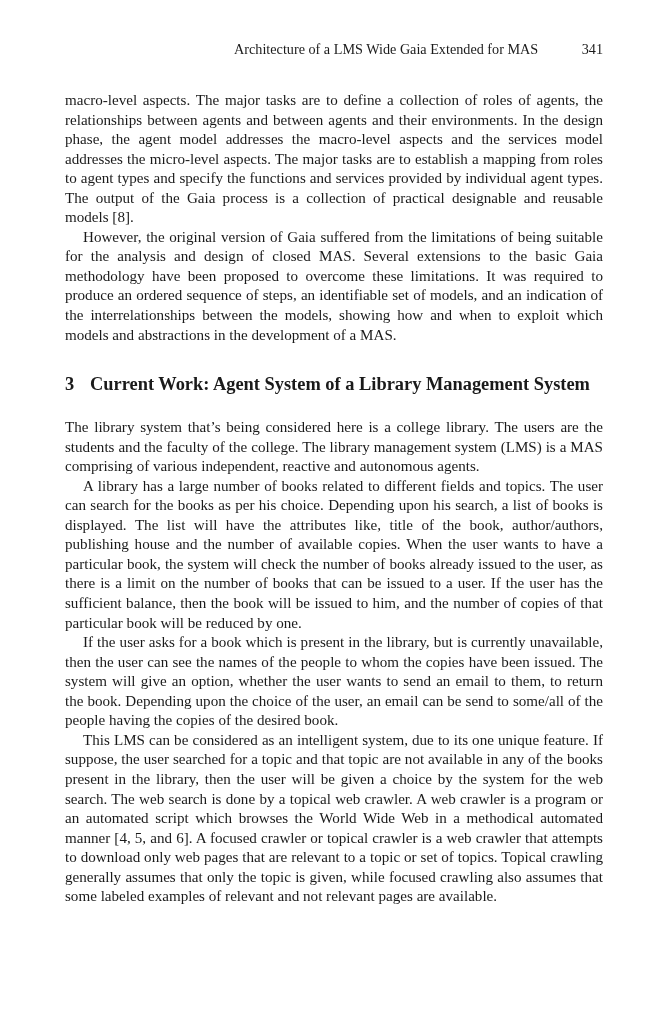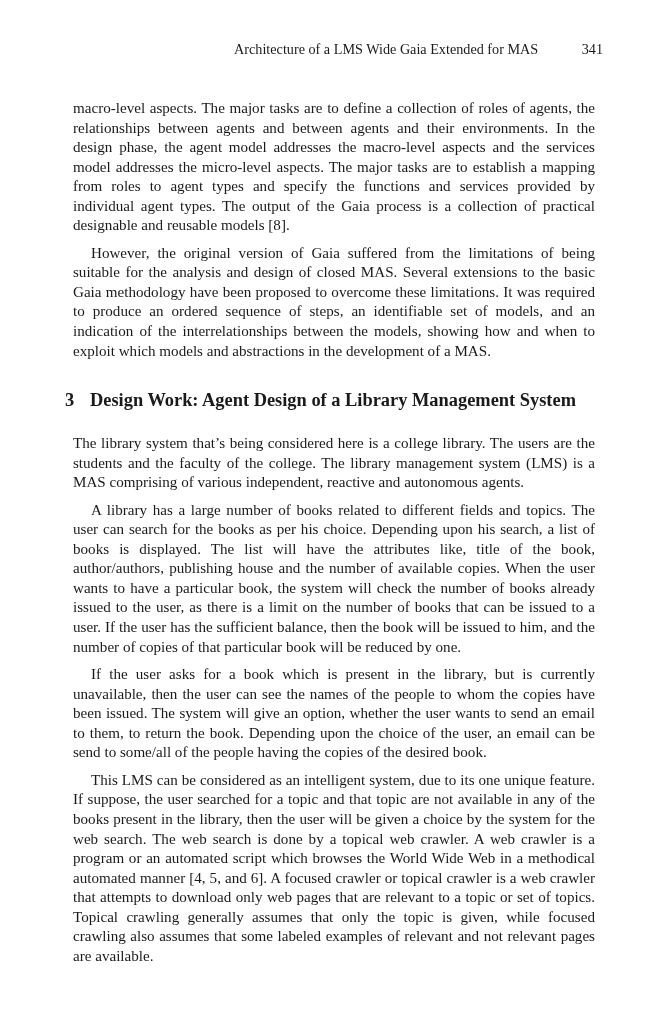--- a/index.html
+++ b/index.html
@@ -30,21 +30,21 @@
       display: inline-block;
       margin-left: 40px;
     }
     .content {
       position: absolute;
       top: 91px;
       left: 65px;
       width: 538px;
     }
     p {
-      margin: 8px;
+      margin: 0;
       font-size: 15.1px;
       line-height: 19.55px;
       text-align: justify;
       text-justify: inter-word;
       hyphens: none;
     }
     p.indent {
       text-indent: 18px;
     }
     .section-heading {
@@ -65,20 +65,20 @@
 <div class="running-head">
   <span class="rh-title">Architecture of a LMS Wide Gaia Extended for MAS</span>
   <span class="rh-page">341</span>
 </div>
 
 <div class="content">
   <p>macro-level aspects. The major tasks are to define a collection of roles of agents, the relationships between agents and between agents and their environments. In the design phase, the agent model addresses the macro-level aspects and the services model addresses the micro-level aspects. The major tasks are to establish a mapping from roles to agent types and specify the functions and services provided by individual agent types. The output of the Gaia process is a collection of practical designable and reusable models [8].</p>
   <p class="indent">However, the original version of Gaia suffered from the limitations of being suitable for the analysis and design of closed MAS. Several extensions to the basic Gaia methodology have been proposed to overcome these limitations. It was required to produce an ordered sequence of steps, an identifiable set of models, and an indication of the interrelationships between the models, showing how and when to exploit which models and abstractions in the development of a MAS.</p>
 
   <div class="section-heading">
-    <span class="sec-num">3</span><span>Design Work: Agent Design of a Library Management System</span>
+    <span class="sec-num">3</span><span>Current Work: Agent System of a Library Management System</span>
   </div>
 
   <p>The library system that’s being considered here is a college library. The users are the students and the faculty of the college. The library management system (LMS) is a MAS comprising of various independent, reactive and autonomous agents.</p>
   <p class="indent">A library has a large number of books related to different fields and topics. The user can search for the books as per his choice. Depending upon his search, a list of books is displayed. The list will have the attributes like, title of the book, author/authors, publishing house and the number of available copies. When the user wants to have a particular book, the system will check the number of books already issued to the user, as there is a limit on the number of books that can be issued to a user. If the user has the sufficient balance, then the book will be issued to him, and the number of copies of that particular book will be reduced by one.</p>
   <p class="indent">If the user asks for a book which is present in the library, but is currently unavailable, then the user can see the names of the people to whom the copies have been issued. The system will give an option, whether the user wants to send an email to them, to return the book. Depending upon the choice of the user, an email can be send to some/all of the people having the copies of the desired book.</p>
   <p class="indent">This LMS can be considered as an intelligent system, due to its one unique feature. If suppose, the user searched for a topic and that topic are not available in any of the books present in the library, then the user will be given a choice by the system for the web search. The web search is done by a topical web crawler. A web crawler is a program or an automated script which browses the World Wide Web in a methodical automated manner [4, 5, and 6]. A focused crawler or topical crawler is a web crawler that attempts to download only web pages that are relevant to a topic or set of topics. Topical crawling generally assumes that only the topic is given, while focused crawling also assumes that some labeled examples of relevant and not relevant pages are available.</p>
 </div>
 
 </body></html>

